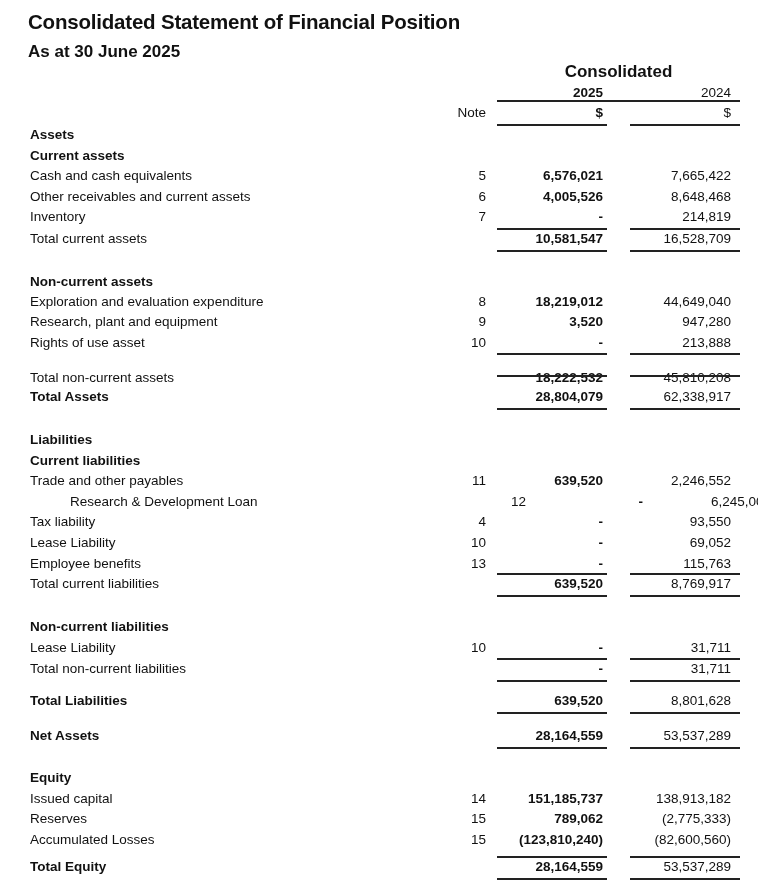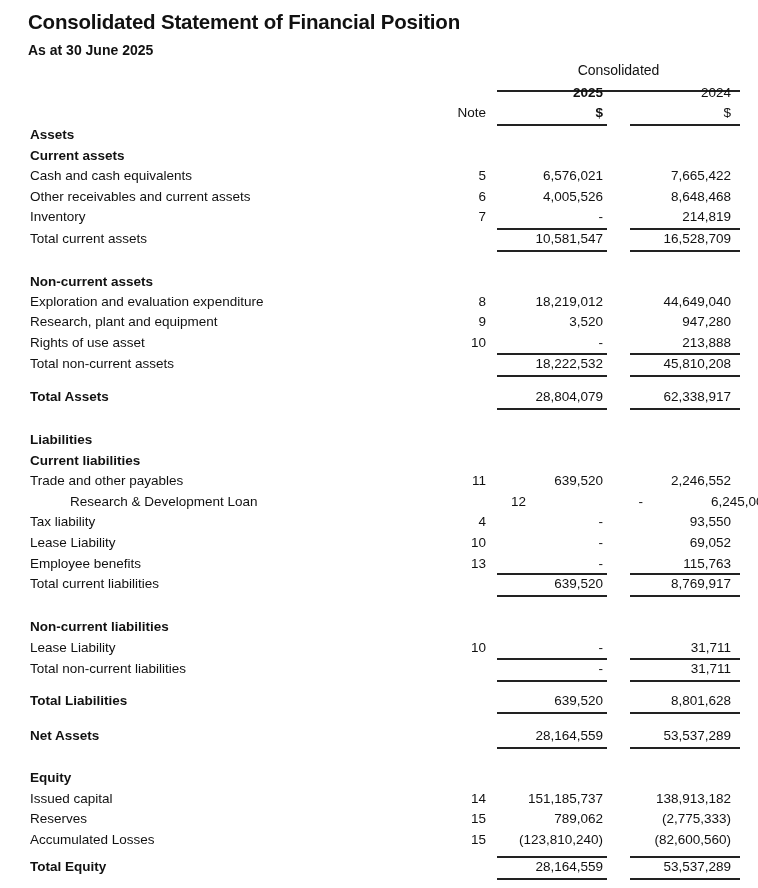--- a/index.html
+++ b/index.html
@@ -6,26 +6,26 @@
   body {
     width: 758px; height: 888px; position: relative; overflow: hidden;
     font-family: "Liberation Sans", sans-serif; color: #111111;
   }
   .title {
     position: absolute; left: 28px; top: 10px;
     font-size: 20.5px; font-weight: bold; letter-spacing: -0.2px;
   }
   .subtitle {
     position: absolute; left: 28px; top: 42px;
-    font-size: 14px; font-weight: bold;
+    font-size: 17px; font-weight: bold;
   }
   .consol-head {
     position: absolute; left: 497px; width: 243px; top: 62px;
-    text-align: center; font-size: 14px; font-weight: normal;
-    padding-bottom: 12px; border-bottom: 2px solid #222;
+    text-align: center; font-size: 17px; font-weight: bold;
+    padding-bottom: 18px; border-bottom: 2px solid #222;
   }
   .colhead {
     position: absolute; font-size: 13.5px; text-align: right; width: 110px;
   }
   .colhead.y25 { left: 493px; font-weight: bold; }
   .colhead.y24 { left: 621px; }
   .note-head {
     position: absolute; left: 440px; width: 46px; top: 105px;
     text-align: right; font-size: 13.5px;
   }
@@ -33,21 +33,21 @@
     position: absolute; top: 124px; height: 0; border-top: 2px solid #222;
   }
   .rows { position: absolute; left: 0; top: 0; width: 758px; }
   .row {
     position: absolute; left: 0; width: 758px; height: 20px;
     font-size: 13.5px; line-height: 20px;
   }
   .row .label { position: absolute; left: 30px; }
   .row.heading .label, .row.bold-label .label { font-weight: bold; }
   .row .note { position: absolute; left: 440px; width: 46px; text-align: right; }
-  .row .v25 { position: absolute; left: 493px; width: 110px; text-align: right; font-weight: normal; }
+  .row .v25 { position: absolute; left: 493px; width: 110px; text-align: right; font-weight: bold; }
   .row .v24 { position: absolute; left: 621px; width: 110px; text-align: right; }
   .rule {
     position: absolute; height: 0; border-top: 2px solid #222;
   }
   .rule.c25 { left: 497px; width: 110px; }
   .rule.c24 { left: 630px; width: 110px; }
 </style>
 </head>
 <body>
 
@@ -109,21 +109,21 @@
       <span class="note">9</span>
       <span class="v25">3,520</span>
       <span class="v24">947,280</span>
     </div>
     <div class="row" style="top: 333px;">
       <span class="label">Rights of use asset</span>
       <span class="note">10</span>
       <span class="v25">-</span>
       <span class="v24">213,888</span>
     </div>
-    <div class="row" style="top: 354px;">
+    <div class="row" style="top: 368px;">
       <span class="label">Total non-current assets</span>
       <span class="note"></span>
       <span class="v25">18,222,532</span>
       <span class="v24">45,810,208</span>
     </div>
     <div class="row bold-label" style="top: 387px;">
       <span class="label">Total Assets</span>
       <span class="note"></span>
       <span class="v25">28,804,079</span>
       <span class="v24">62,338,917</span>

